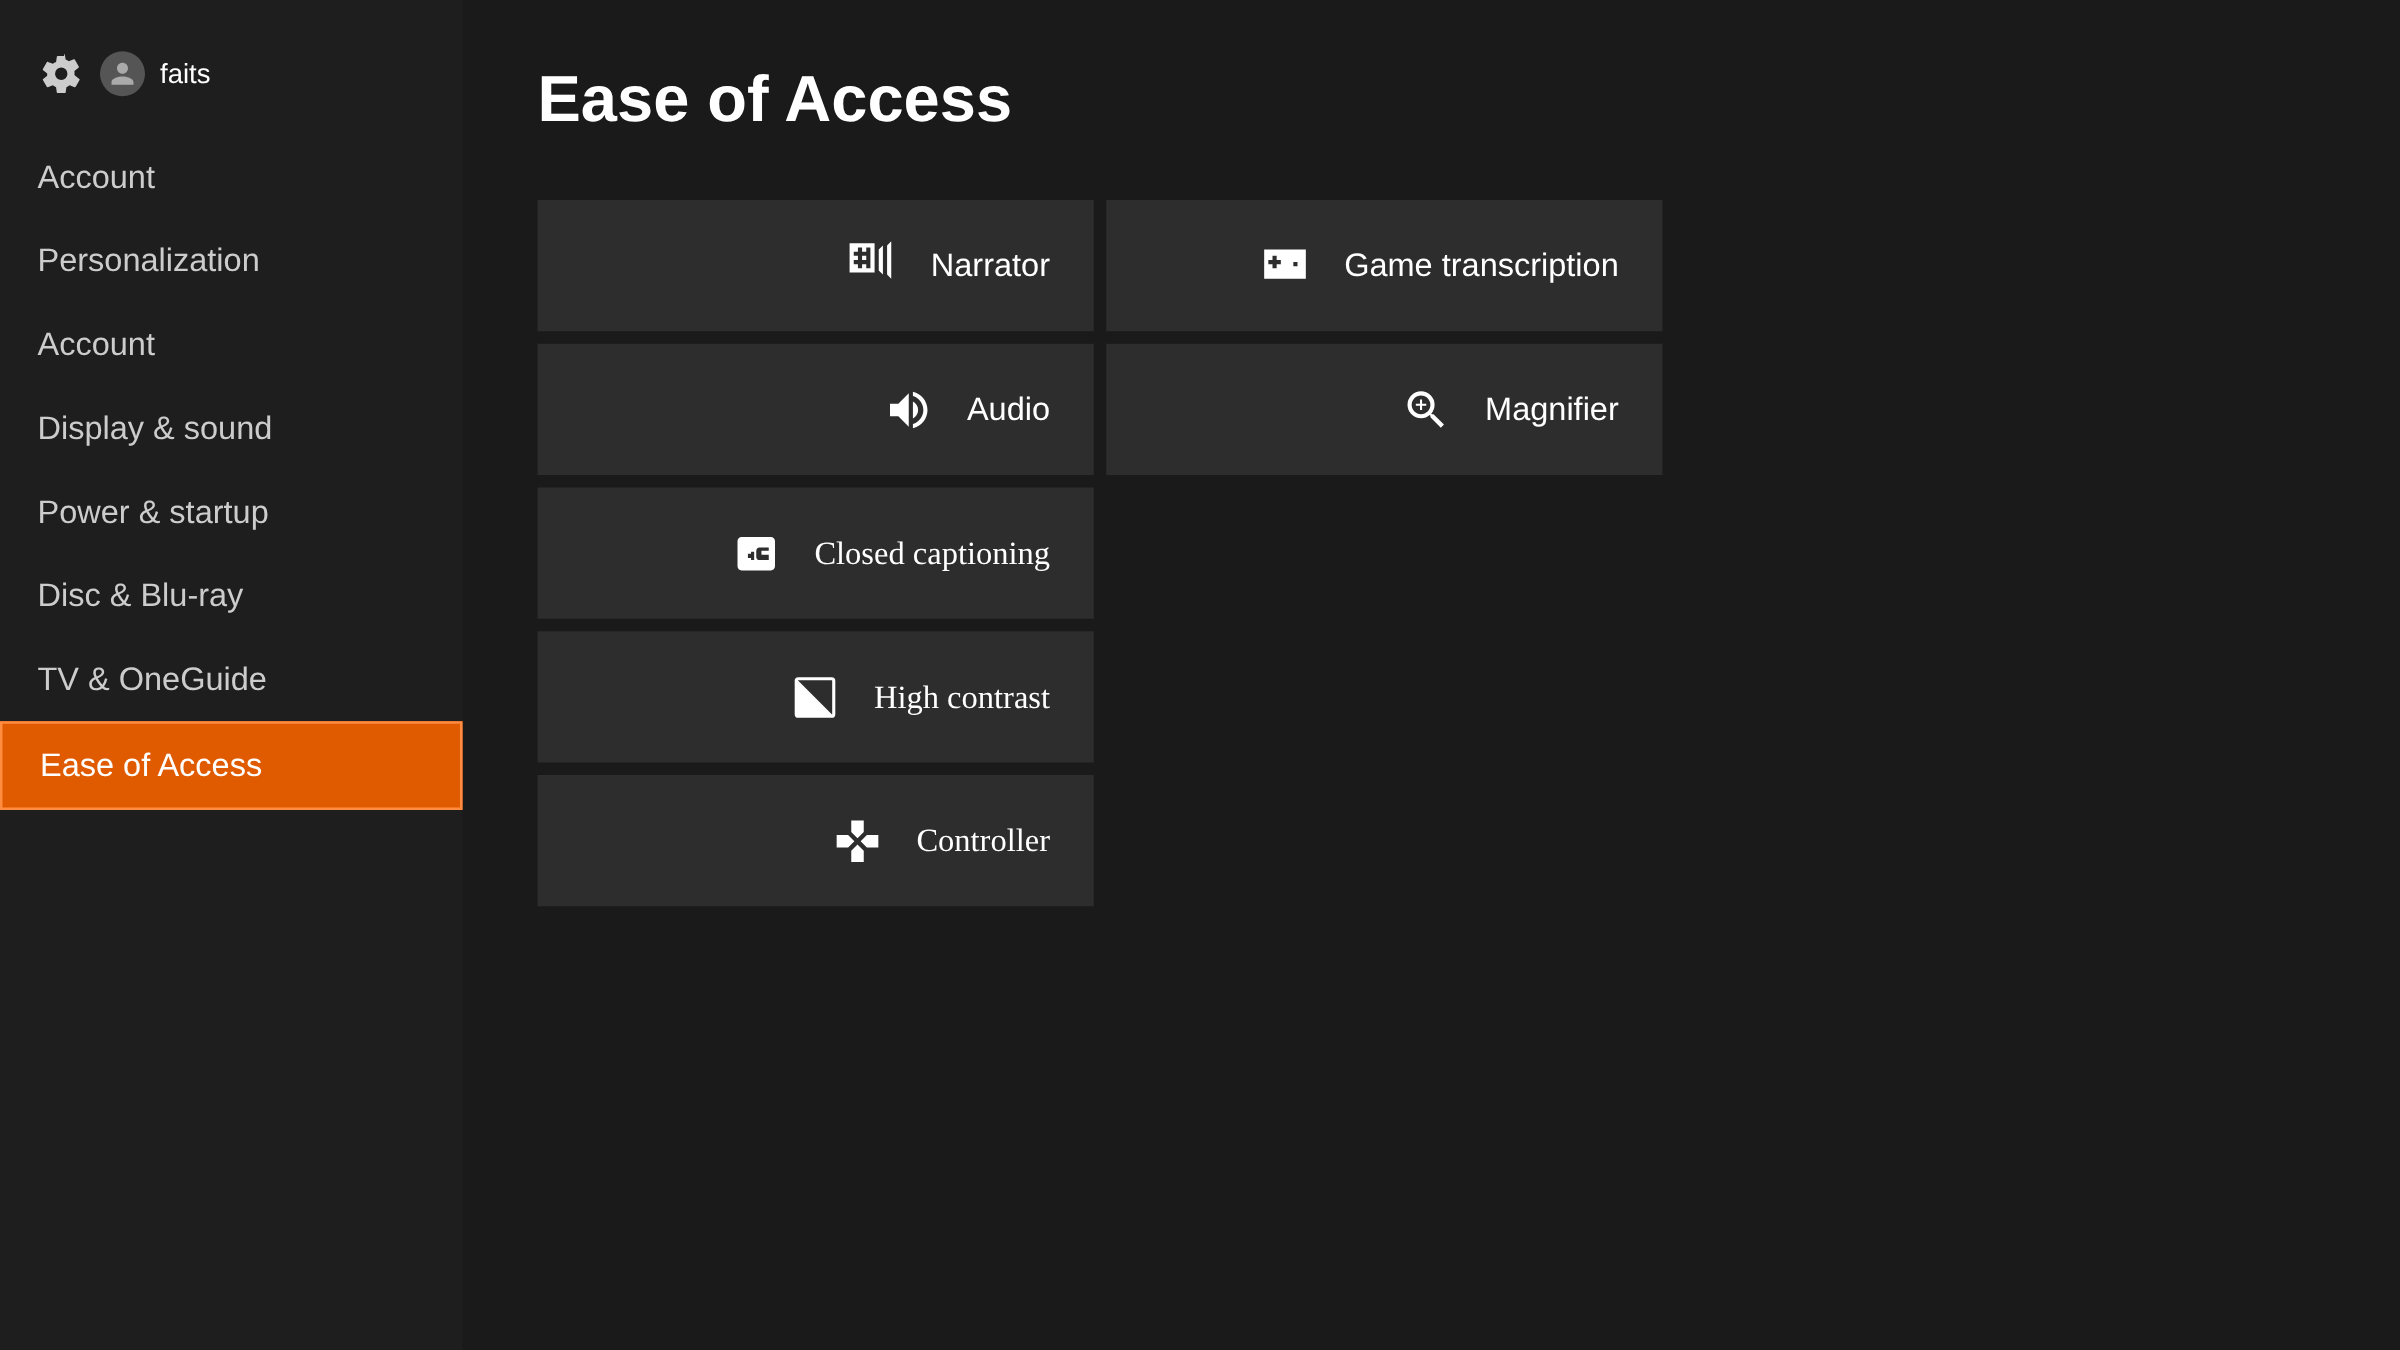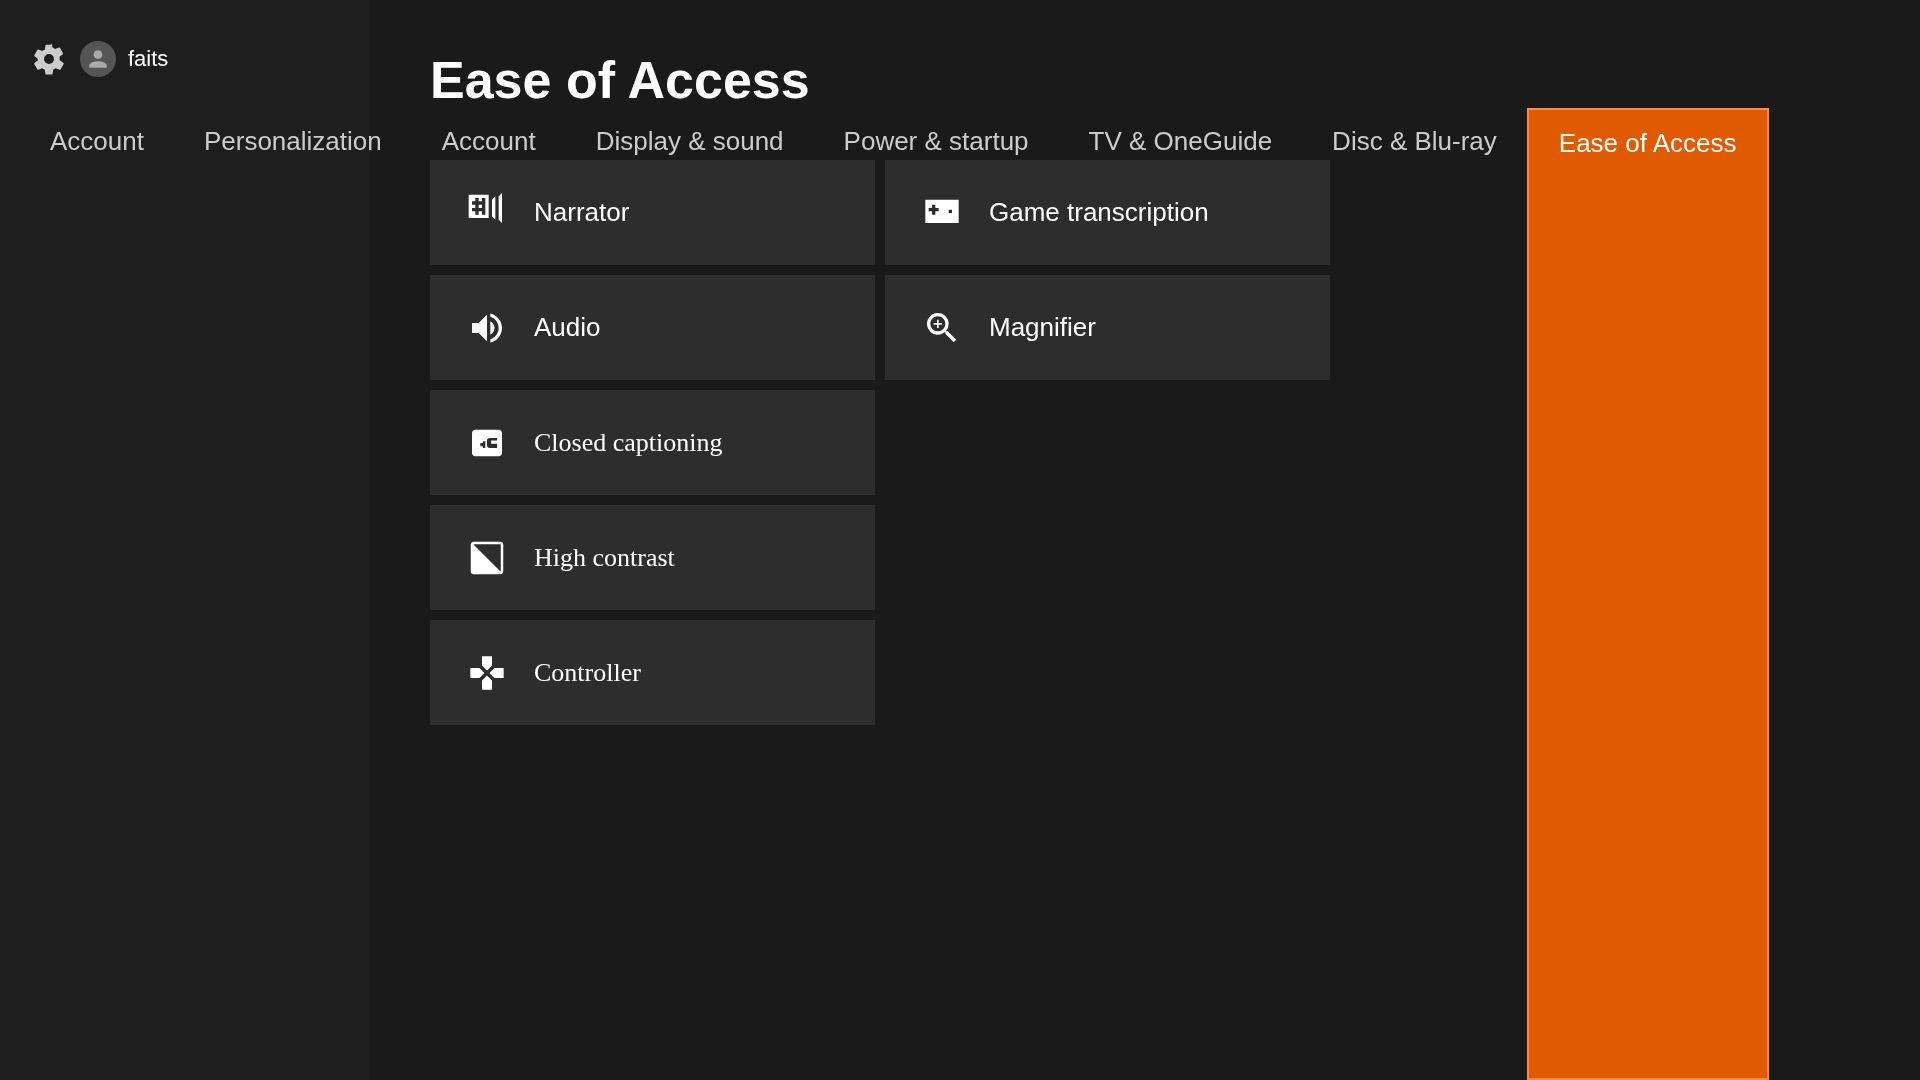--- a/index.html
+++ b/index.html
@@ -53,23 +53,22 @@
     }
 
     .username {
       font-size: 22px;
       color: #ffffff;
       font-weight: 400;
     }
 
     .sidebar-nav {
       display: flex;
-      flex-direction: row;
+      flex-direction: column;
       flex: 1;
-      padding-left: 20px;
     }
 
     .nav-item {
       padding: 18px 30px;
       font-size: 26px;
       font-weight: 300;
       color: #cccccc;
       cursor: pointer;
       transition: background 0.1s;
       white-space: nowrap;
@@ -106,20 +105,21 @@
     .grid-item {
       background: #2d2d2d;
       border: none;
       padding: 30px 35px;
       display: flex;
       align-items: center;
       gap: 25px;
       cursor: pointer;
       transition: background 0.15s;
       min-height: 105px;
+      justify-content: flex-end;
     }
 
     .grid-item.full-width {
       grid-column: 1 / 2;
       font-family: Liberation Serif, serif;
     }
 
     .grid-item-icon {
       width: 44px;
       height: 44px;
@@ -159,22 +159,22 @@
     </div>
     <span class="username">faits</span>
   </div>
 
   <nav class="sidebar-nav">
     <div class="nav-item">Account</div>
     <div class="nav-item">Personalization</div>
     <div class="nav-item">Account</div>
     <div class="nav-item">Display &amp; sound</div>
     <div class="nav-item">Power &amp; startup</div>
+    <div class="nav-item">Disc &amp; Blu-ray</div>
     <div class="nav-item">TV &amp; OneGuide</div>
-    <div class="nav-item">Disc &amp; Blu-ray</div>
     <div class="nav-item active">Ease of Access</div>
   </nav>
 </div>
 
 <div class="main-content">
   <h1 class="page-title">Ease of Access</h1>
 
   <div class="grid-container">
 
     <div class="grid-item">

